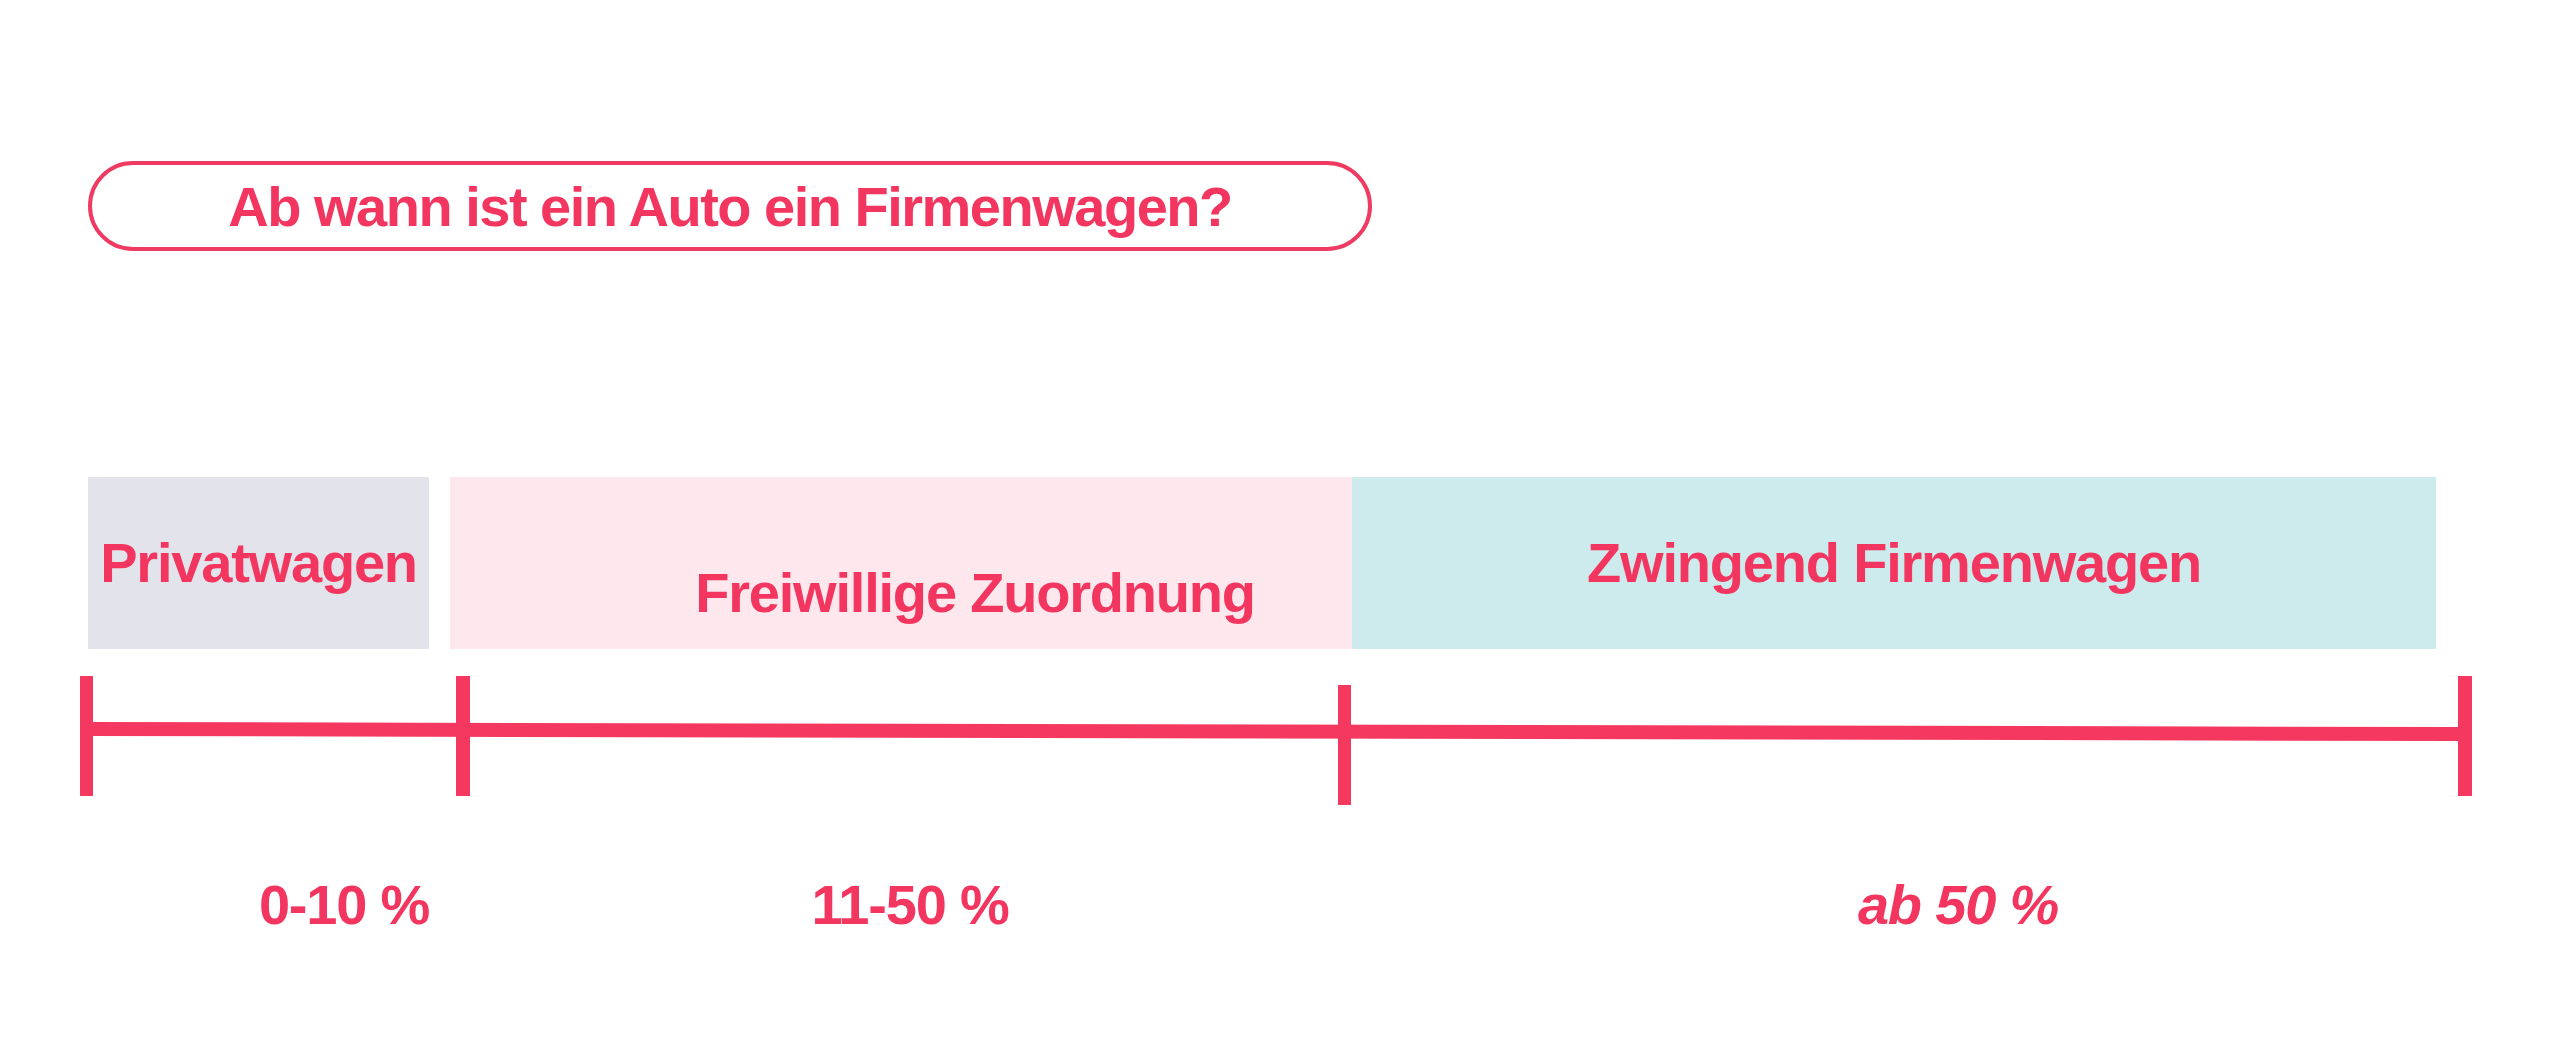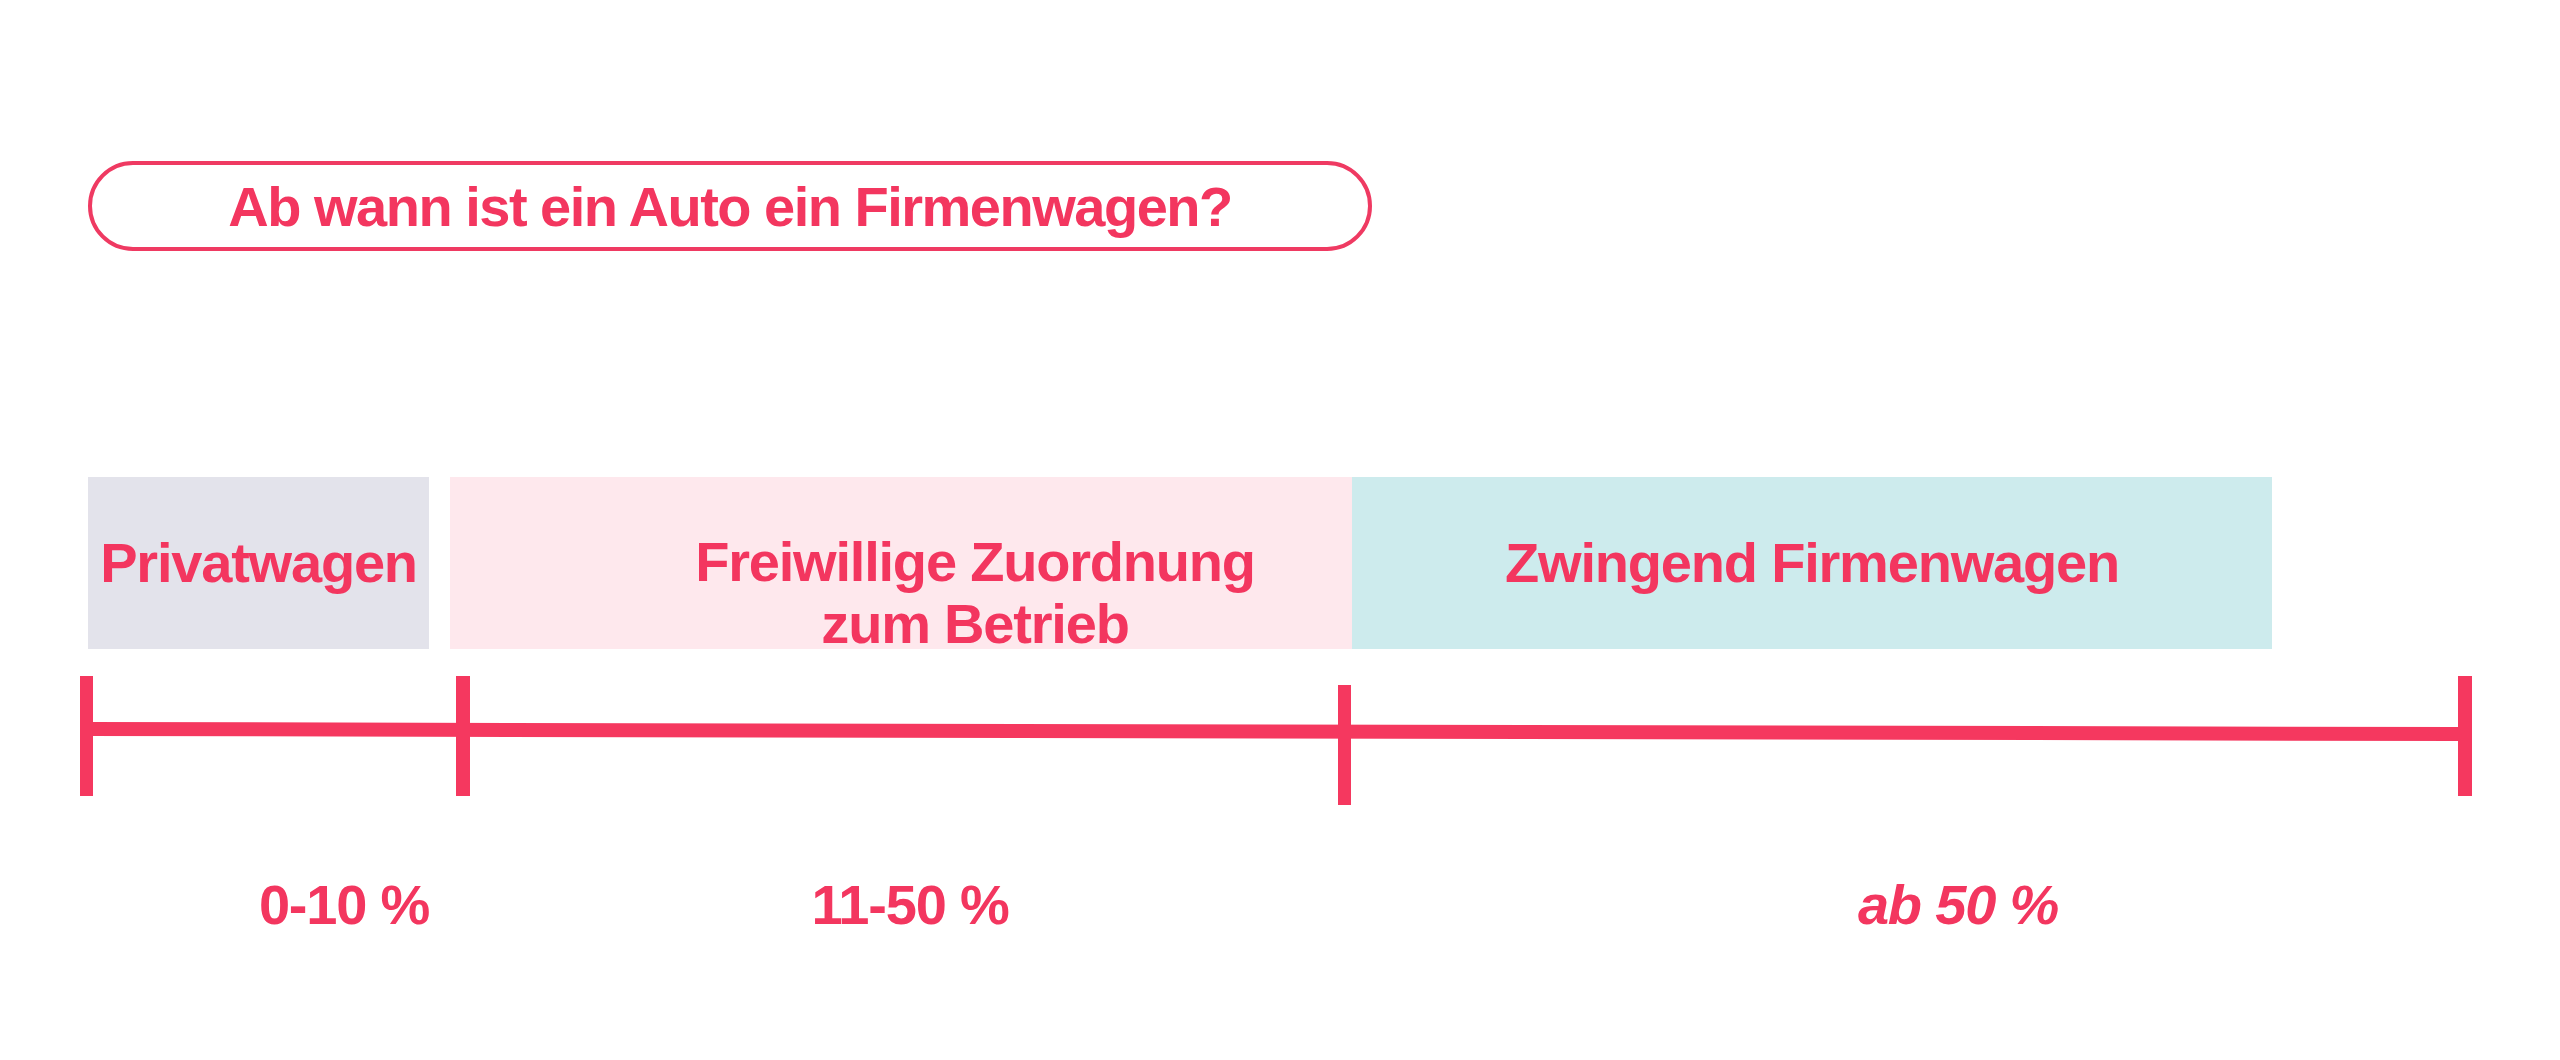--- a/index.html
+++ b/index.html
@@ -45,21 +45,21 @@
       text-align: center;
       color: #f3365f;
       font-weight: bold;
       font-size: 56px;
       letter-spacing: -1.2px;
       line-height: 62px;
       box-sizing: border-box;
     }
     .band-privat { left: 88px; width: 341px; background: #e3e3eb; }
     .band-freiwillig { left: 450px; width: 1050px; background: #fee8ed; padding-top: 60px; }
-    .band-zwingend { left: 1352px; width: 920px; background: #cdebed; }
+    .band-zwingend { left: 1352px; width: 1084px; background: #cdebed; }
     .band-privat .band-label { white-space: nowrap; }
     .axis {
       position: absolute;
       left: 0; top: 0;
       width: 2560px; height: 1060px;
       pointer-events: none;
     }
     .range-label {
       position: absolute;
       top: 872px;
@@ -78,21 +78,20 @@
   <span class="title-text">Ab wann ist ein Auto ein Firmenwagen?</span>
 </div>
 
 <div class="band band-privat">
   <span class="band-label">Privatwagen</span>
 </div>
 
 <div class="band band-freiwillig">
   <div>
     <div>Freiwillige Zuordnung</div>
-    <div>zum Betrieb</div>
   </div>
 </div>
 
 <div class="band band-zwingend">
   <span class="band-label">Zwingend Firmenwagen</span>
 </div>
 
 <svg class="axis" viewBox="0 0 2560 1060" xmlns="http://www.w3.org/2000/svg">
   <polygon points="86,722 2458,727 2458,741 86,736" fill="#f5385f"></polygon>
   <rect x="80" y="676" width="13" height="120" fill="#f5385f"></rect>

